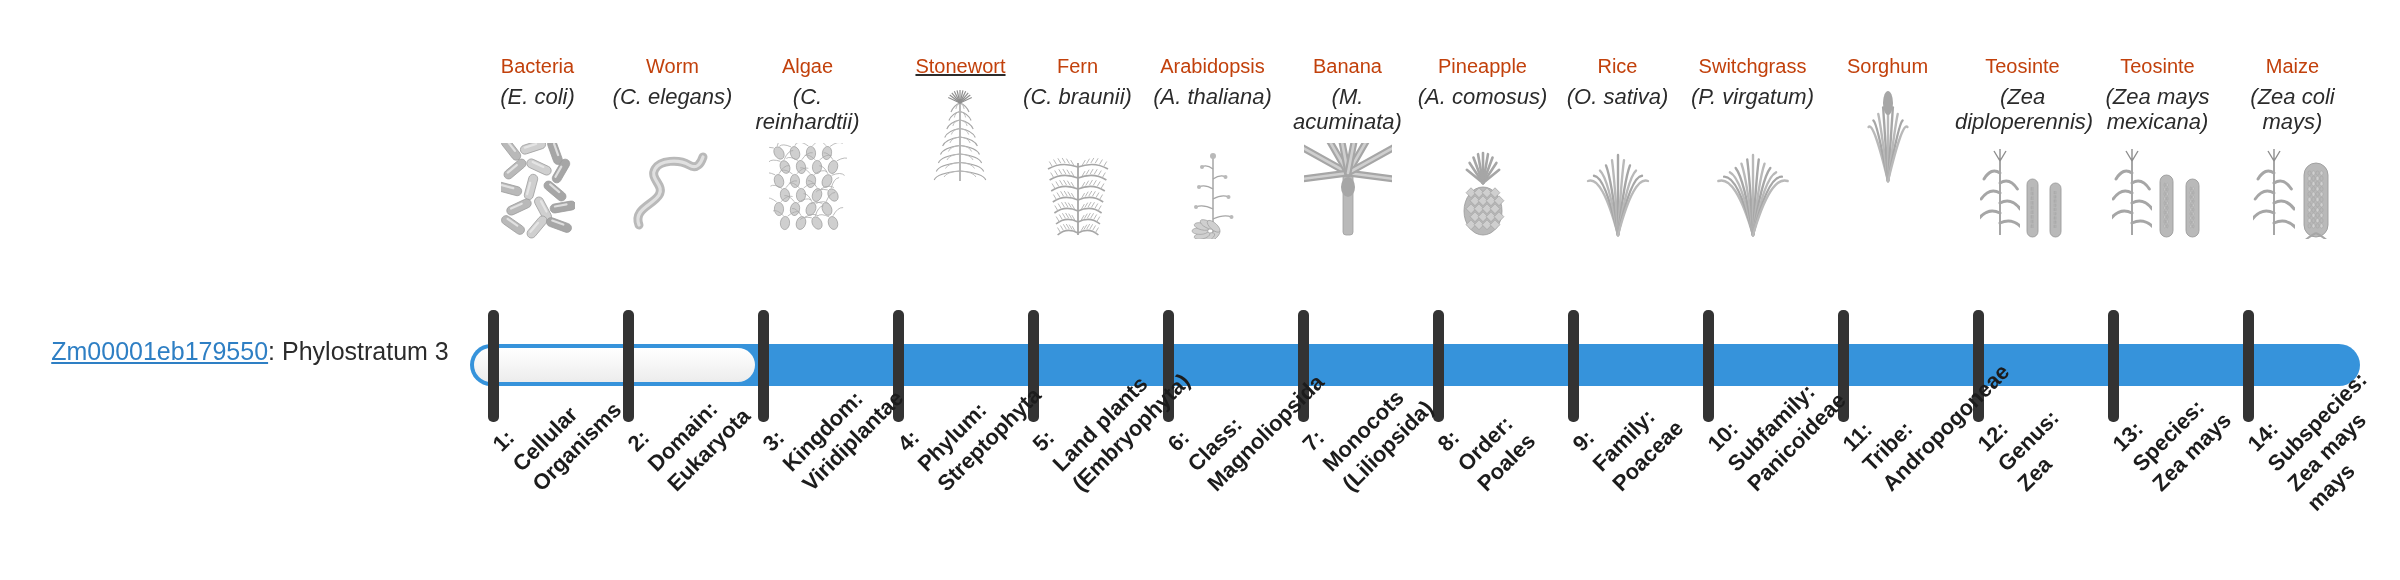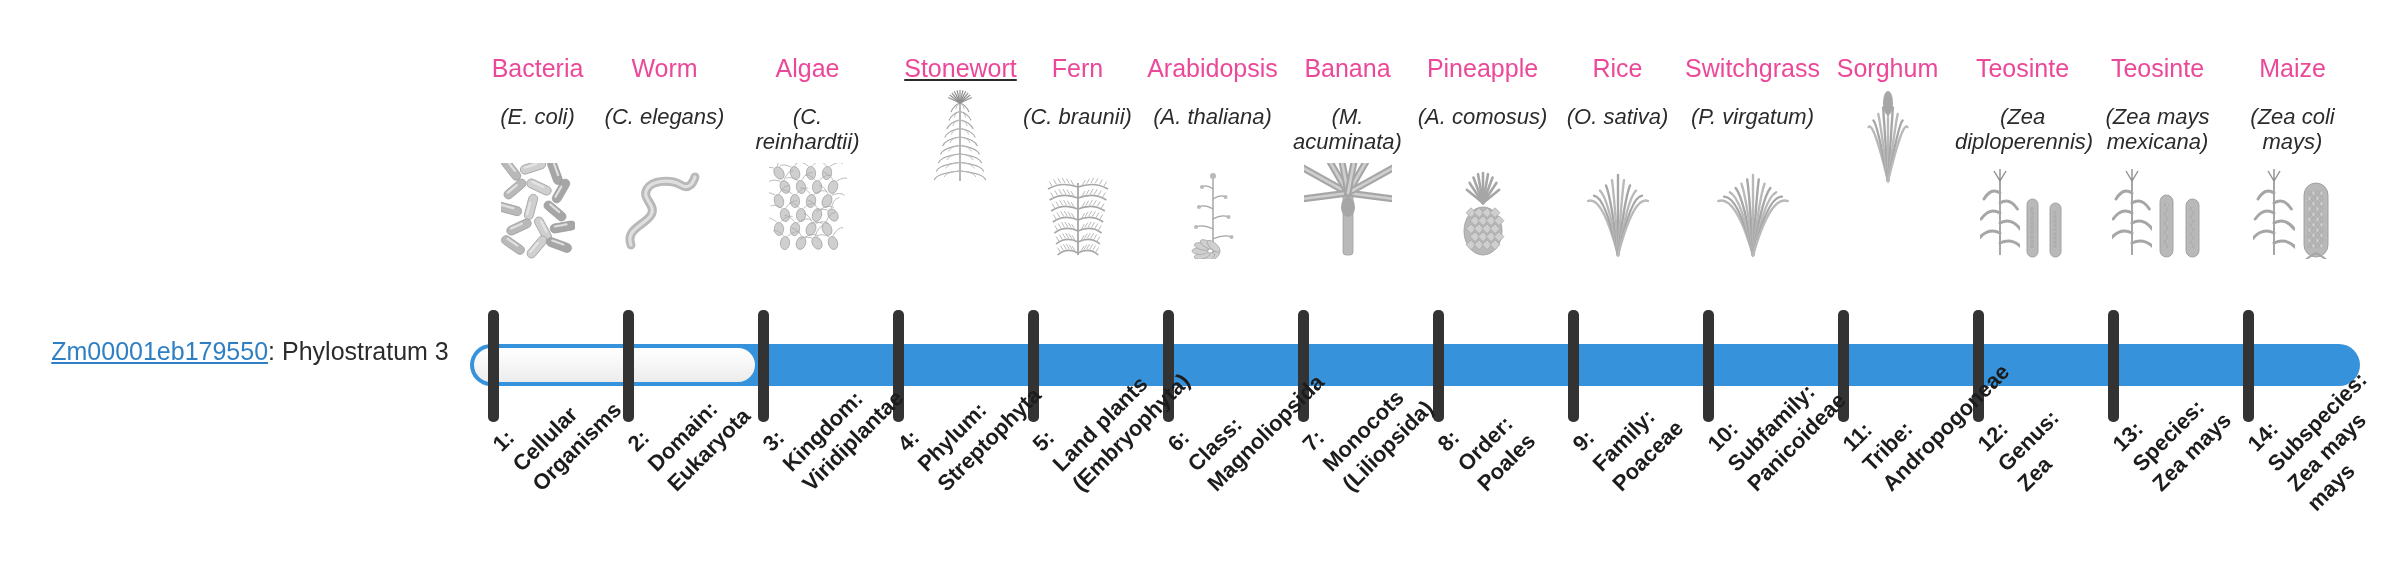--- a/index.html
+++ b/index.html
@@ -46,32 +46,32 @@
     top: 55px;
     width: 1900px;
     height: 245px;
   }
   .species-col {
     position: absolute;
     top: 0;
     text-align: center;
   }
   .species-common {
-    font-size: 25px;
+    font-size: 20px;
     line-height: 1.1;
-    color: #ec4899;
+    color: #c2410c;
     height: 30px;
     text-align: center;
   }
   .species-latin {
     font-size: 22px;
     font-style: italic;
     line-height: 1.12;
     color: #2b2b2b;
-    margin-top: 20px;
+    margin-top: 0;
     min-height: 54px;
   }
   .species-art {
     margin-top: 4px;
     height: 96px;
     display: flex;
     align-items: flex-end;
     justify-content: center;
   }
   .species-art svg {
@@ -192,21 +192,21 @@
       <rect x="-13" y="-4.5" width="26" height="9" rx="4.5" fill="#cfcfcf" stroke="#9a9a9a" stroke-width="0.7"></rect>
       <rect x="-9" y="-3" width="14" height="2.2" rx="1.1" fill="#e8e8e8" opacity="0.85"></rect>
     </g>
             <g transform="translate(56,82) rotate(20)">
       <rect x="-13" y="-4.5" width="26" height="9" rx="4.5" fill="#a6a6a6" stroke="#9a9a9a" stroke-width="0.7"></rect>
       <rect x="-9" y="-3" width="14" height="2.2" rx="1.1" fill="#e8e8e8" opacity="0.85"></rect>
     </g>
           </svg>
         </div>
       </div>
-      <div class="species-col" style="left: 127px; width: 135px;">
+      <div class="species-col" style="left: 135px; width: 135px;">
         <div class="species-common">Worm</div>
         <div class="species-latin">(C. elegans)</div>
         <div class="species-art">
           <svg width="92" height="96" viewBox="0 0 92 96">
     <path d="M12 82 C 6 66, 26 62, 32 52 C 38 42, 22 36, 28 26 C 33 17, 52 16, 62 22 C 70 27, 74 20, 76 14" fill="none" stroke="#b9b9b9" stroke-width="9" stroke-linecap="round"></path>
     <path d="M12 82 C 6 66, 26 62, 32 52 C 38 42, 22 36, 28 26 C 33 17, 52 16, 62 22 C 70 27, 74 20, 76 14" fill="none" stroke="#eeeeee" stroke-width="3.2" stroke-linecap="round" opacity="0.75"></path>
   </svg>
         </div>
       </div>
       <div class="species-col" style="left: 270px; width: 135px;">

